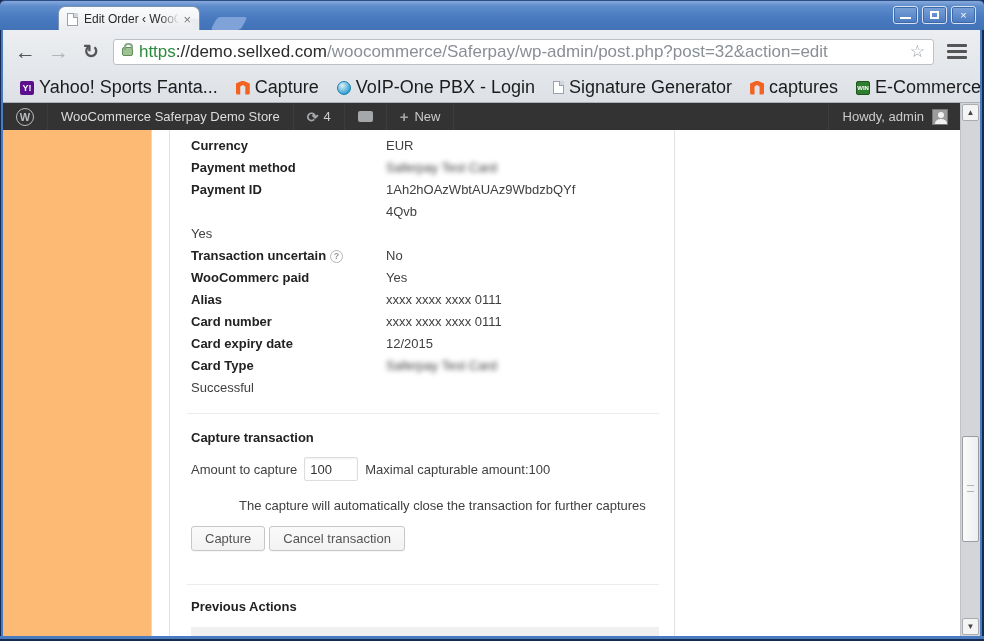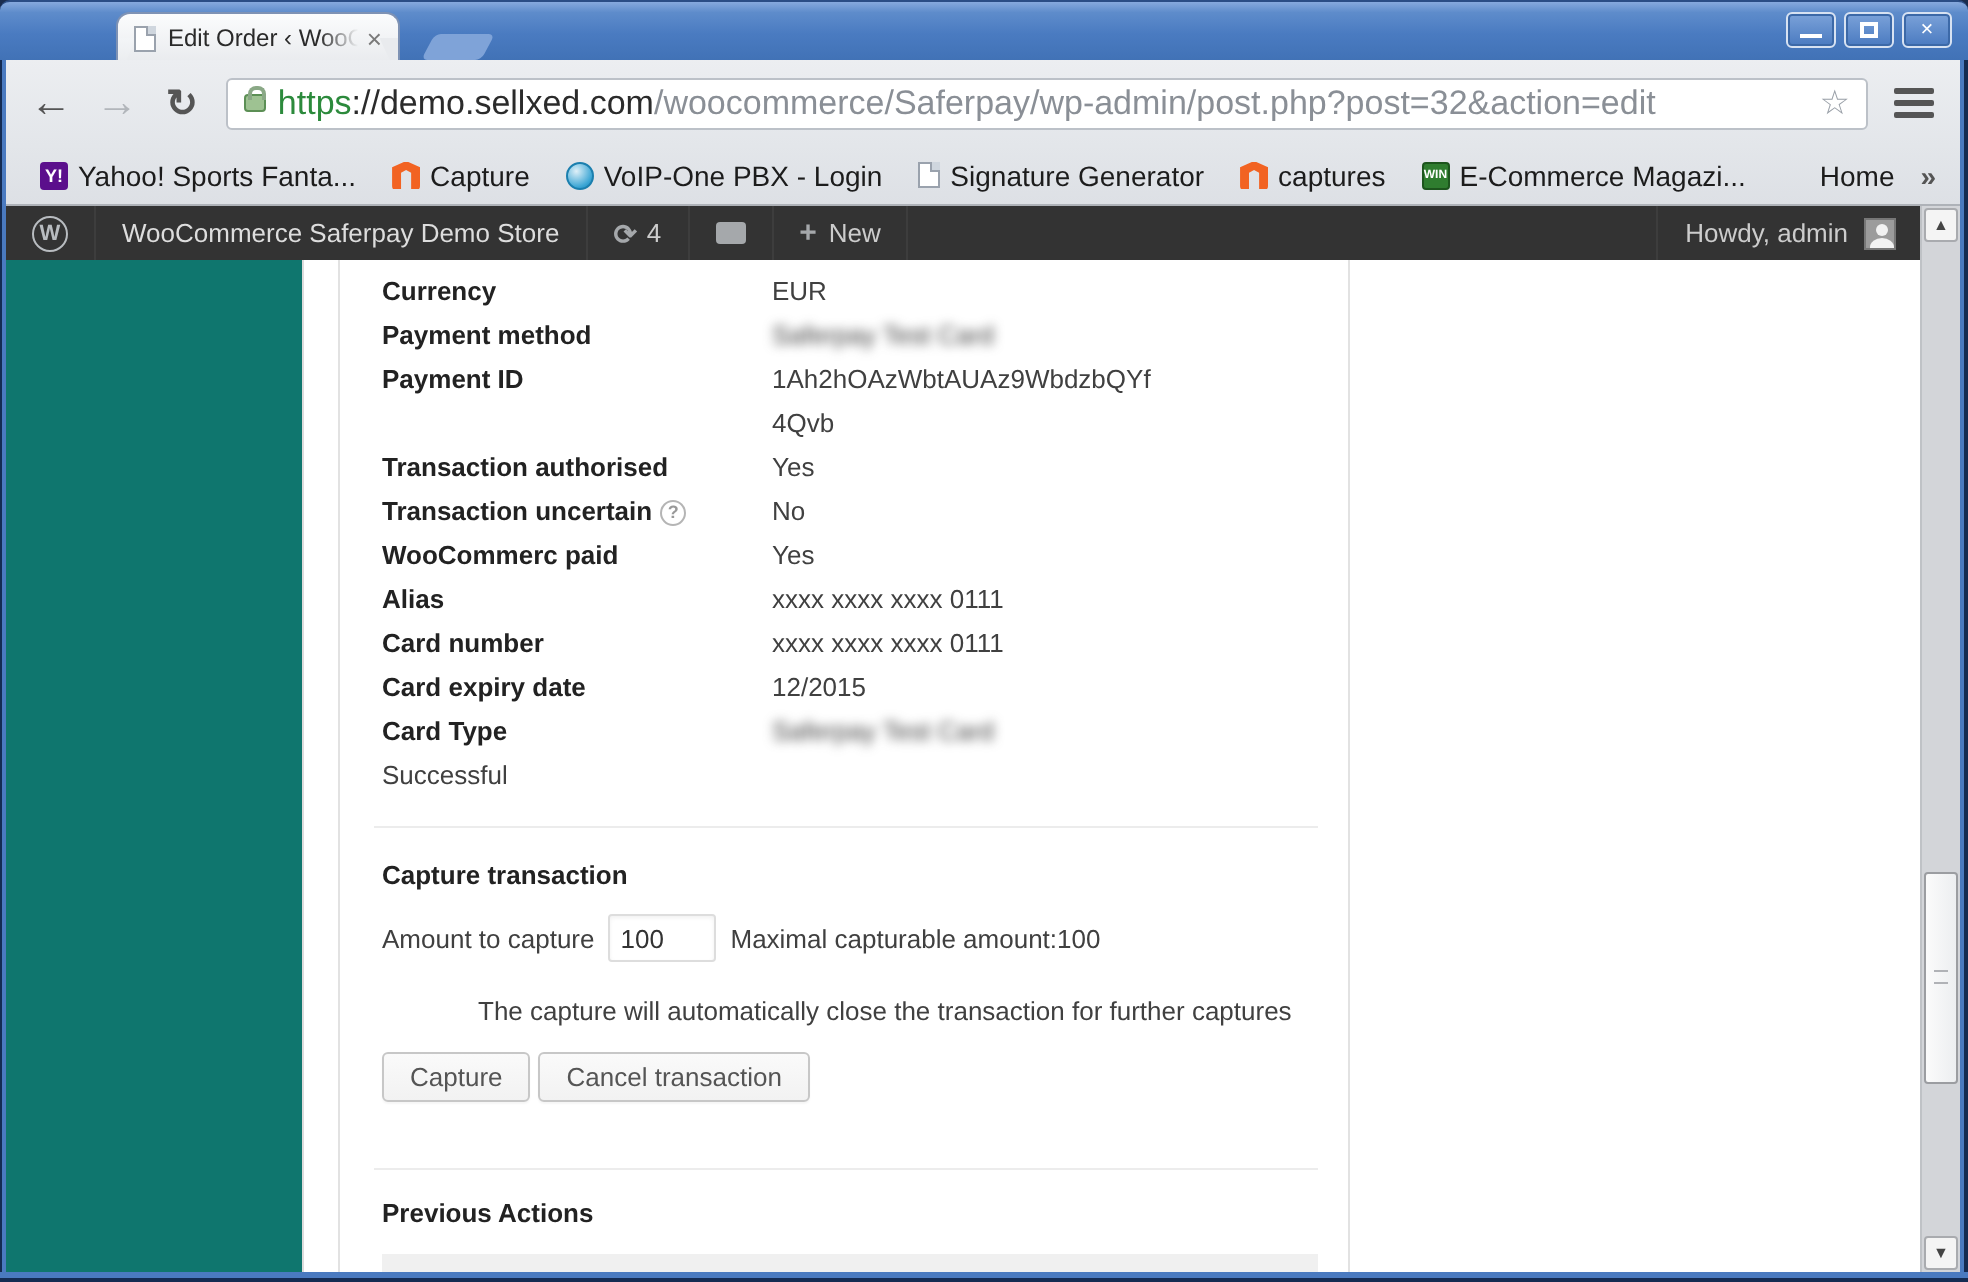--- a/index.html
+++ b/index.html
@@ -50,21 +50,21 @@
   .url .scheme { color:#2c8a3c; } .url .host { color:#2b2b2b; } .url .path { color:#8a8f96; }
   .star { font-size:17px; color:#9aa0a8; margin-left:6px; }
   .menu-btn { width:26px; height:22px; margin-right:10px; display:flex; flex-direction:column; justify-content:center; gap:3px; padding:0 3px; }
   .menu-btn i { display:block; height:3px; background:#555; border-radius:1px; }
 
   
   .bookmarks { position:absolute; top:73px; left:3px; right:4px; height:30px;
     background:linear-gradient(180deg,#e3e6ea,#dde0e5); border-bottom:1px solid #aeb2b8;
     display:flex; align-items:center; padding:0 8px; }
   .bm { display:flex; align-items:center; gap:5px; margin:0 9px; white-space:nowrap; }
-  .bm-label { font-size:14px; color:#1c1c1c; }
+  .bm-label { font-size:18px; color:#1c1c1c; }
   .ico { width:14px; height:14px; flex:none; border-radius:2px; font-weight:bold; color:#fff;
     display:flex; align-items:center; justify-content:center; }
   .ico-yahoo { background:#5b0f8c; font-size:9px; }
   .ico-magento { background:#f26322; clip-path:polygon(50% 0,100% 22%,100% 100%,68% 100%,68% 42%,50% 32%,32% 42%,32% 100%,0 100%,0 22%); }
   .ico-voip { border-radius:50%; background:radial-gradient(circle at 35% 30%,#dff0f8,#3aa5d4 70%,#1b7fae); border:1px solid #1b7fae; }
   .ico-win { background:#2f7d2f; font-size:6px; letter-spacing:0; border:1px solid #1d551d; }
   .ico-dots { background:none; display:grid; grid-template-columns:6px 6px; grid-template-rows:6px 6px; gap:2px; }
   .ico-dots i { background:#9aa0a5; border-radius:1px; }
   .ico-dots i:nth-child(2), .ico-dots i:nth-child(3) { background:#7c8288; }
   .bm-overflow { margin-left:auto; font-size:14px; color:#555; font-weight:bold; padding-right:4px; }
@@ -92,21 +92,21 @@
   .ab-upd-glyph { font-size:14px; color:#a5a8ab; margin-right:5px; font-weight:bold; }
   .bubble { width:15px; height:11px; background:#a5a8ab; border-radius:2px; position:relative; }
   .bubble::after { content:""; position:absolute; left:3px; bottom:-4px; border:4px solid transparent; border-top-color:#a5a8ab; border-left-width:2px; border-right-width:2px; }
   .ab-plus { font-size:15px; color:#a5a8ab; margin-right:6px; font-weight:bold; }
   .ab-right { margin-left:auto; display:flex; align-items:center; gap:8px; padding-right:12px; height:27px; border-left:1px solid #3d3d3d; padding-left:14px;justify-content:space-between; }
   .avatar { width:16px; height:16px; background:#9c9c9c; position:relative; overflow:hidden; border:1px solid #777; }
   .avatar::before { content:""; position:absolute; top:2px; left:5px; width:6px; height:6px; background:#f2f2f2; border-radius:50%; }
   .avatar::after { content:""; position:absolute; top:9px; left:2px; width:12px; height:9px; background:#f2f2f2; border-radius:50% 50% 0 0; }
 
   
-  .page { position:absolute; top:27px; left:0; right:20px; bottom:0; background:#0f766e; overflow:hidden; }
+  .page { position:absolute; top:27px; left:0; right:20px; bottom:0; background:#fdba74; overflow:hidden; }
   .white-band { position:absolute; top:0; bottom:0; left:148px; right:0; background:#fff; border-left:1px solid #dcdcdc; }
   .postbox { position:absolute; top:-6px; left:166px; width:506px; height:720px;
     background:#fff; border:1px solid #e2e2e2; padding:10px 15px 0 21px; font-size:13px; color:#404040; }
   .frow { display:flex; line-height:22px; }
   .frow .lbl { width:195px; font-weight:bold; color:#222; flex:none; }
   .frow .val { max-width:196px; word-break:break-all; color:#404040; }
   .blurred { color:#8a8a8a; filter:blur(2.6px); }
   .help { display:inline-flex; width:13px; height:13px; border:1px solid #b5b5b5; border-radius:50%;
     color:#999; font-size:9px; align-items:center; justify-content:center; margin-left:4px; vertical-align:1px; }
   .hr { border:none; border-top:1px solid #ececec; margin:14px 0 0 -4px; }
@@ -241,21 +241,20 @@
           </div>
         <div class="frow">
             <span class="lbl">Payment method</span>
             <span class="val blurred">Saferpay Test Card</span>
           </div>
         <div class="frow">
             <span class="lbl">Payment ID</span>
             <span class="val">1Ah2hOAzWbtAUAz9WbdzbQYf4Qvb</span>
           </div>
         <div class="frow">
-            <span class="lbl">Transaction authorised</span>
             <span class="val">Yes</span>
           </div>
         <div class="frow">
             <span class="lbl"><span>Transaction uncertain</span><span class="help">?</span></span>
             <span class="val">No</span>
           </div>
         <div class="frow">
             <span class="lbl">WooCommerc paid</span>
             <span class="val">Yes</span>
           </div>

